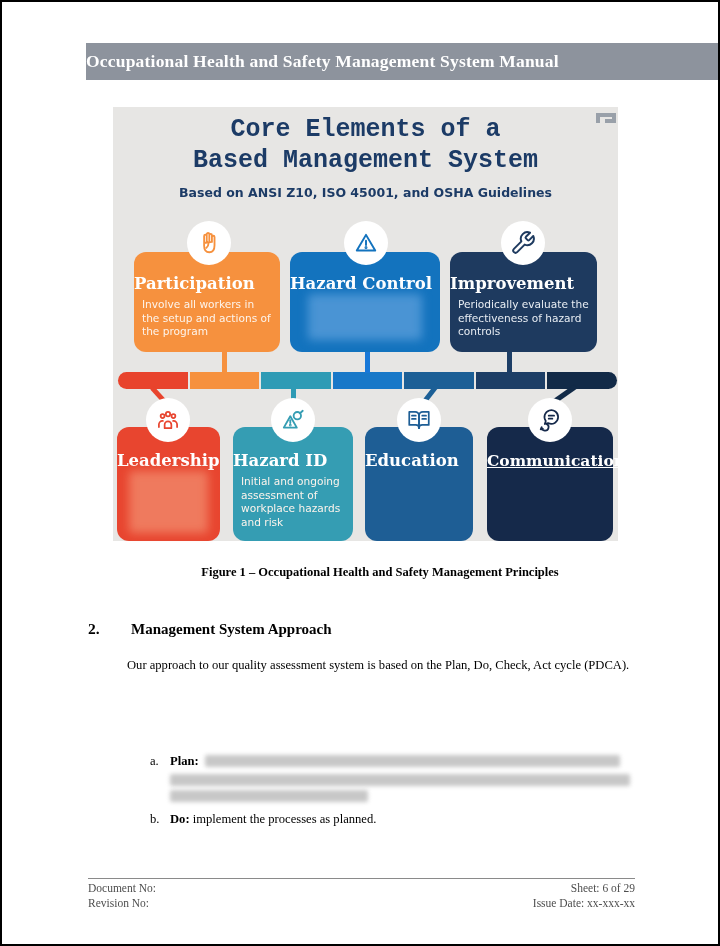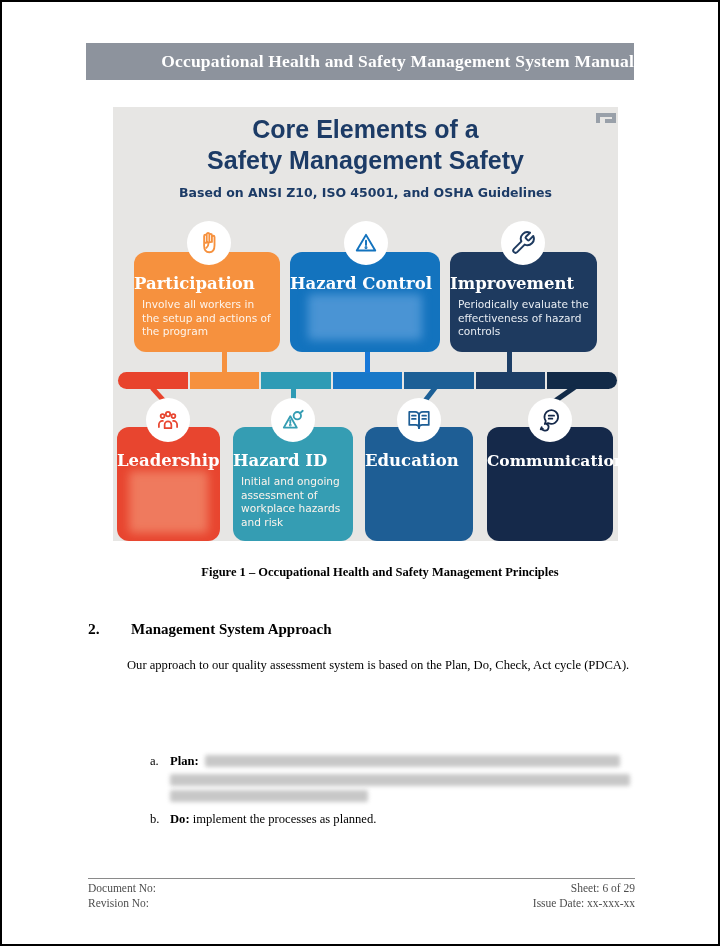--- a/index.html
+++ b/index.html
@@ -1,26 +1,26 @@
 <!DOCTYPE html>
 <html><head>
 <meta charset="utf-8">
 <style>
   html,body{margin:0;padding:0;background:#fff;}
   .page{position:relative;width:716px;height:942px;border:2px solid #000;background:#fff;
         font-family:"Liberation Serif",serif;overflow:hidden;}
   
-  .banner{position:absolute;left:84px;top:41px;width:548px;height:37px;
-          display:flex;align-items:center;justify-content:flex-end;}
+  .banner{position:absolute;left:84px;top:41px;width:632px;height:37px;
+          display:flex;align-items:center;justify-content:flex-start;}
   .banner-title{color:#fff;font-weight:bold;font-size:17.5px;letter-spacing:.2px;
                 font-family:"Liberation Serif",serif;}
   
   .ig{position:absolute;left:111px;top:105px;width:505px;height:434px;background:#E7E6E4;}
   .ig-corner{position:absolute;right:1px;top:2px;width:22px;height:16px;}
-  .ig-title{position:absolute;left:0;width:100%;text-align:center;font-family:Liberation Sans, sans-serif;
+  .ig-title{position:absolute;left:0;width:100%;text-align:center;font-family:Liberation Mono, monospace;
             font-weight:bold;font-size:25px;line-height:31px;}
   .ig-t1{top:7px;} .ig-t2{top:38px;}
   .ig-sub{position:absolute;left:0;top:78px;width:100%;text-align:center;
           font-family:"DejaVu Sans",sans-serif;font-weight:bold;font-size:12.5px;}
   .card{position:absolute;border-radius:12px;color:#fff;text-align:left;box-sizing:border-box;}
   .card-title{font-family:"DejaVu Serif",serif;font-weight:bold;font-size:16.5px;line-height:20px;}
   .card-body{font-family:"DejaVu Sans",sans-serif;font-size:10.6px;line-height:13.5px;
              margin-top:4px;padding:0 8px;color:#FDF4EC;}
   .circ{position:absolute;width:44px;height:44px;border-radius:50%;background:#fff;
         display:flex;align-items:center;justify-content:center;z-index:3;}
@@ -65,21 +65,21 @@
     <span class="banner-title">Occupational Health and Safety Management System Manual</span>
   </div>
 
   <div class="ig" style="background-color: rgb(231, 230, 228);">
 
     <svg class="ig-corner" viewBox="0 0 22 16">
       <path d="M3 14 V6 h16 v6 h-9" fill="none" stroke="#99a0a9" stroke-width="4"></path>
     </svg>
 
     <div class="ig-title ig-t1" style="color: rgb(28, 59, 102);">Core Elements of a</div>
-    <div class="ig-title ig-t2" style="color: rgb(28, 59, 102);">Safety Management Safety</div>
+    <div class="ig-title ig-t2" style="color: rgb(28, 59, 102);">Based Management System</div>
     <div class="ig-sub" style="color: rgb(28, 59, 102);">Based on ANSI Z10, ISO 45001, and OSHA Guidelines</div>
 
     <div class="circ" style="left: 74px; top: 114px; color: rgb(246, 145, 62);">
       <svg viewBox="0 0 24 24" fill="none" stroke="currentColor" stroke-width="1.7" stroke-linecap="round" stroke-linejoin="round">
         <path d="M7.5 12V5.5a1.2 1.2 0 0 1 2.4 0V11M9.9 11V4a1.2 1.2 0 0 1 2.4 0v7M12.3 11V4.8a1.2 1.2 0 0 1 2.4 0V11M14.7 11V6.5a1.2 1.2 0 0 1 2.4 0V14c0 4.2-1.9 6.5-4.8 6.5s-4.8-2.3-4.8-6V12z"></path>
         <path d="M9.5 16.5c1.5-1 2-2.5 2-4"></path>
       </svg>
     </div>
     <div class="circ" style="left: 231px; top: 114px; color: rgb(19, 115, 190);">
       <svg viewBox="0 0 24 24" fill="none" stroke="currentColor" stroke-width="1.8" stroke-linecap="round" stroke-linejoin="round">
@@ -168,21 +168,21 @@
         <div class="card-blur" style="left:12px;top:44px;width:79px;height:62px;background:#EF7A5E;"></div>
       </div>
       <div class="card" style="left: 120px; width: 120px; background-color: rgb(53, 157, 179);">
         <div class="card-title">Hazard ID</div>
         <div class="card-body">Initial and ongoing assessment of workplace hazards and risk</div>
       </div>
       <div class="card" style="left: 252px; width: 108px; background-color: rgb(30, 94, 149);">
         <div class="card-title">Education</div>
       </div>
       <div class="card" style="left: 374px; width: 126px; background-color: rgb(21, 41, 74);">
-        <div class="card-title" style="font-size:15.5px;">Communication</div>
+        <div class="card-title" style="font-size:15.5px;text-decoration:underline;">Communication</div>
       </div>
     </div>
   </div>
 
   <div class="caption">Figure 1 – Occupational Health and Safety Management Principles</div>
 
   <div class="sec-num">2.</div>
   <div class="sec-title">Management System Approach</div>
 
   <div class="para p1">Our approach to our quality assessment system is based on the Plan, Do, Check, Act cycle (PDCA).</div>

